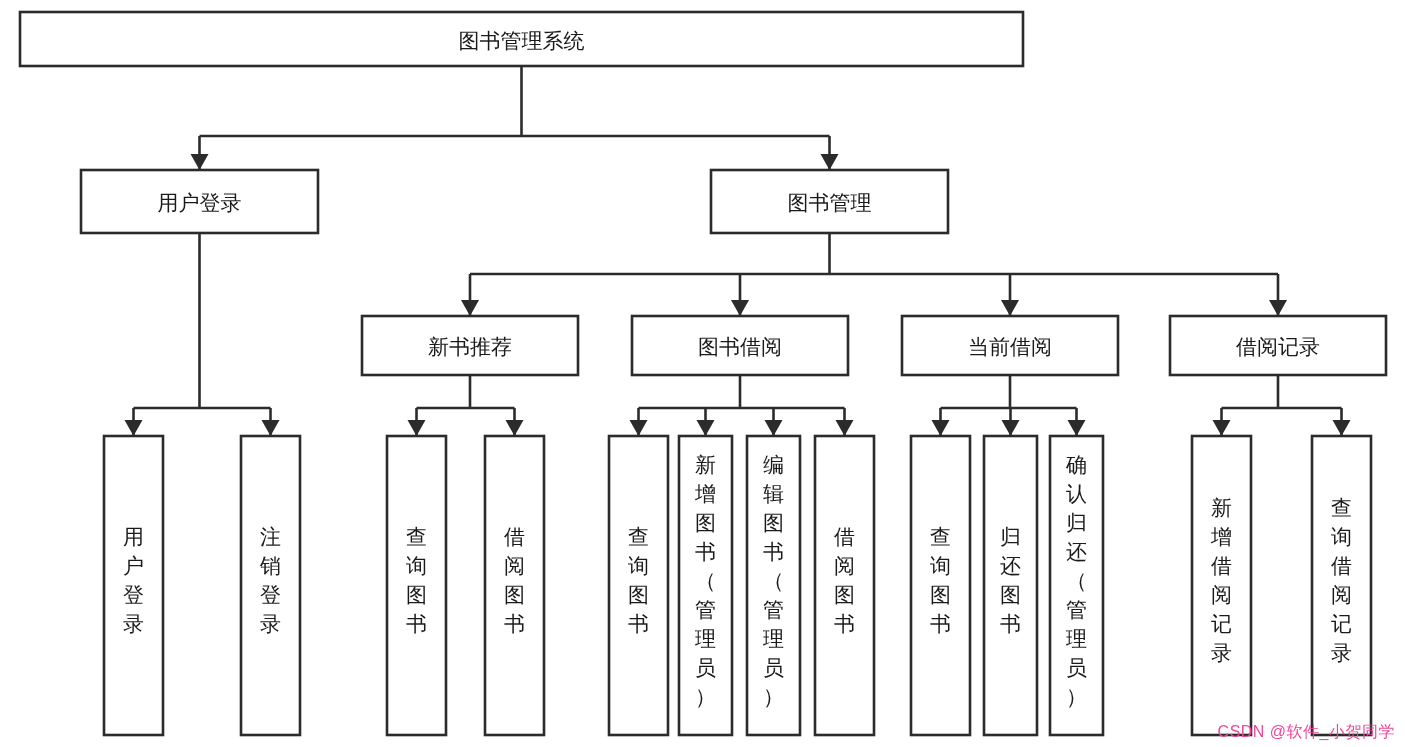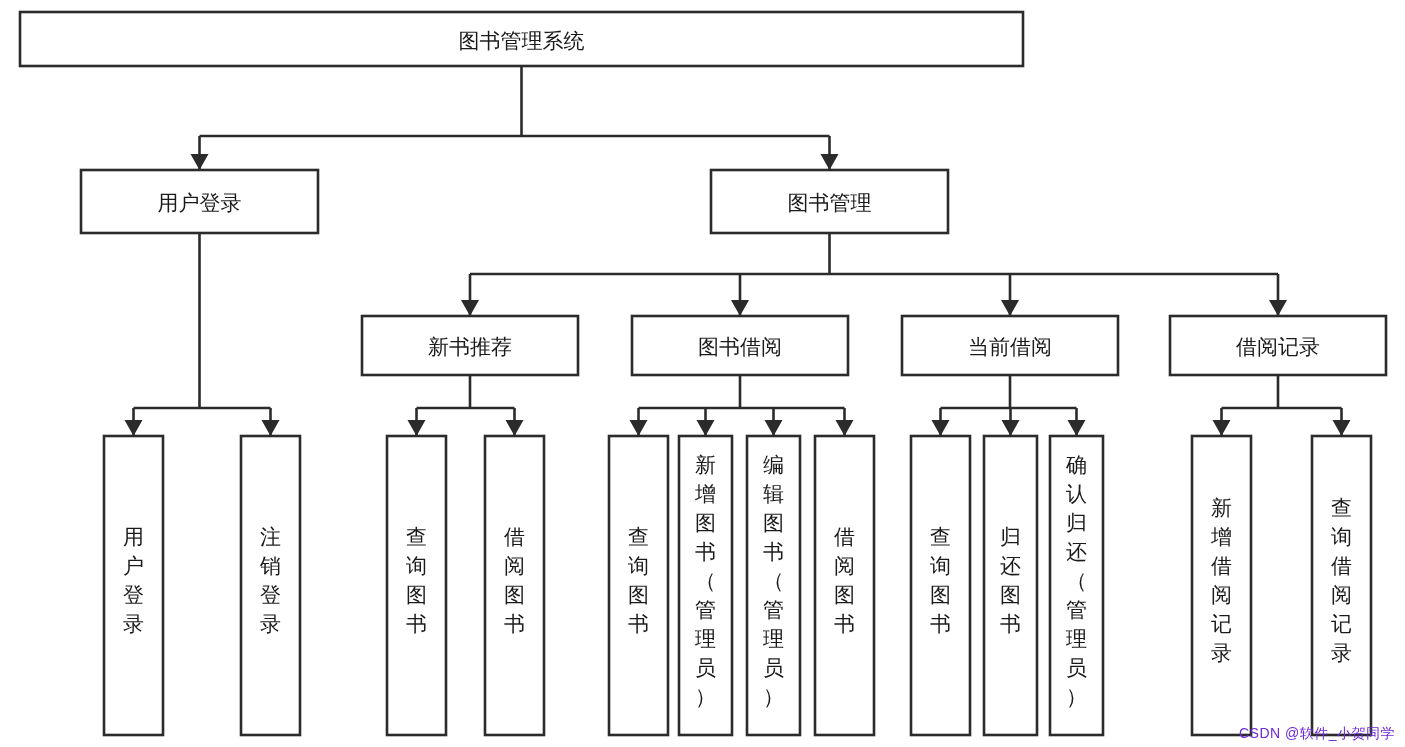--- a/index.html
+++ b/index.html
@@ -55,22 +55,22 @@
     font-family: "Liberation Sans", "DejaVu Sans", sans-serif;
     font-size: 21px;
     fill: #1a1a1a;
     text-anchor: middle;
   }
   .watermark {
     position: absolute;
     right: 10px;
     bottom: 4px;
     font-family: "Liberation Sans", "DejaVu Sans", sans-serif;
-    font-size: 14px;
-    color: #6d28d9;
+    font-size: 16px;
+    color: #ec4899;
     white-space: nowrap;
     letter-spacing: 0.5px;
     user-select: none;
   }
 </style>
 </head>
 <body>
 
 <div id="diagram-root">
   <svg id="diagram-svg" viewBox="0 0 1405 747">

